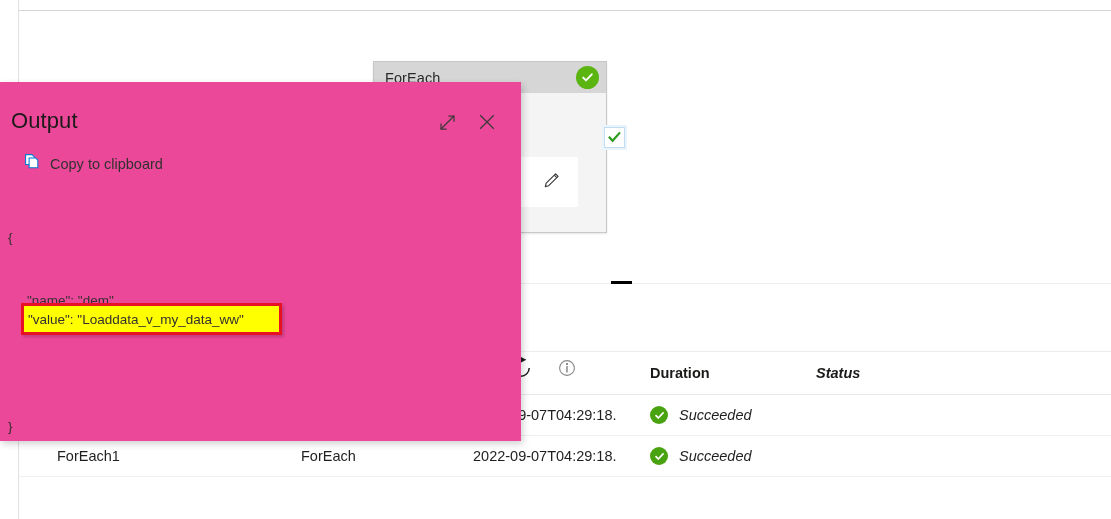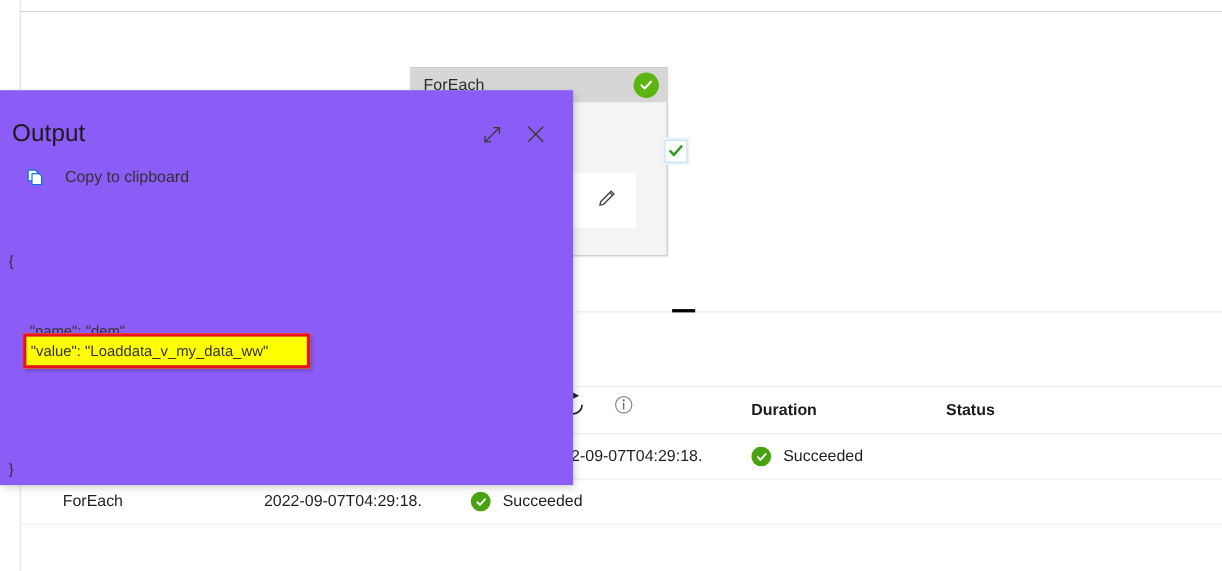--- a/index.html
+++ b/index.html
@@ -101,61 +101,60 @@
   }
   .table-row {
     position: relative;
     display: flex; align-items: center;
     height: 41px;
     border-bottom: 1px solid #efefef;
     padding-left: 38px;
     font-size: 14.5px;
     color: #201f1e;
     white-space: nowrap;
-    gap: 11px;
   }
   .table-head {
     height: 43px;
     border-bottom: 1px solid #e8e8e8;
     font-weight: bold;
     color: #1b1a19;
   }
   .col-name   { width: 244px; overflow: hidden; }
   .col-type   { width: 172px; overflow: hidden; }
   .col-start  { width: 177px; overflow: hidden; }
   .col-dur    { width: 166px; overflow: hidden; }
-  .col-status { width: 176px; overflow: hidden; display: flex; align-items: center; gap: 11px; }
+  .col-status { width: 176px; overflow: hidden; display: flex; align-items: center; gap: 11px; font-style: italic; }
   .col-ir     { width: 150px; overflow: hidden; }
   .status-dot {
     width: 18px; height: 18px; border-radius: 50%;
     background: #49a310; flex: none;
     display: flex; align-items: center; justify-content: center;
   }
 
   
   .output-panel {
     position: absolute; left: 0px; top: 82px;
     width: 521px; height: 359px;
-    background: #8b5cf6;
+    background: #ec4899;
     box-shadow: 2px 3px 7px rgba(0,0,0,.18);
     z-index: 40;
   }
   .output-title {
     position: absolute; left: 11px; top: 26px;
     font-size: 22px; font-weight: normal; color: #1b1a19; letter-spacing: .1px;
   }
   .output-actions {
     position: absolute; right: 24px; top: 30px;
     display: flex; gap: 20px; align-items: center;
   }
   .icon-btn { background: none; border: none; padding: 0; cursor: pointer; line-height: 0; }
 
   .copy-row {
     position: absolute; left: 24px; top: 71px;
-    display: flex; align-items: flex-start; gap: 18px;
+    display: flex; align-items: center; gap: 9px;
     cursor: pointer;
   }
   .copy-label { font-size: 14.5px; color: #323130; }
 
   .json-body {
     position: absolute; left: 8px; top: 103px;
     font-size: 13.5px; line-height: 21px; color: #323130;
     white-space: pre;
   }
   .json-line { height: 21px; }
@@ -252,20 +251,21 @@
           <svg width="11" height="11" viewBox="0 0 11 11" aria-hidden="true">
             <path d="M2 5.6 L4.3 8 L9.1 2.8" fill="none" stroke="#ffffff" stroke-width="1.7" stroke-linecap="round" stroke-linejoin="round"></path>
           </svg>
         </span>
         <span>Succeeded</span>
       </span>
       <span class="col-ir"></span>
     </div>
 
     <div class="table-row">
+      <span class="col-name">ForEach1</span>
       <span class="col-type">ForEach</span>
       <span class="col-start">2022-09-07T04:29:18.</span>
       <span class="col-status">
         <span class="status-dot">
           <svg width="11" height="11" viewBox="0 0 11 11" aria-hidden="true">
             <path d="M2 5.6 L4.3 8 L9.1 2.8" fill="none" stroke="#ffffff" stroke-width="1.7" stroke-linecap="round" stroke-linejoin="round"></path>
           </svg>
         </span>
         <span>Succeeded</span>
       </span>

